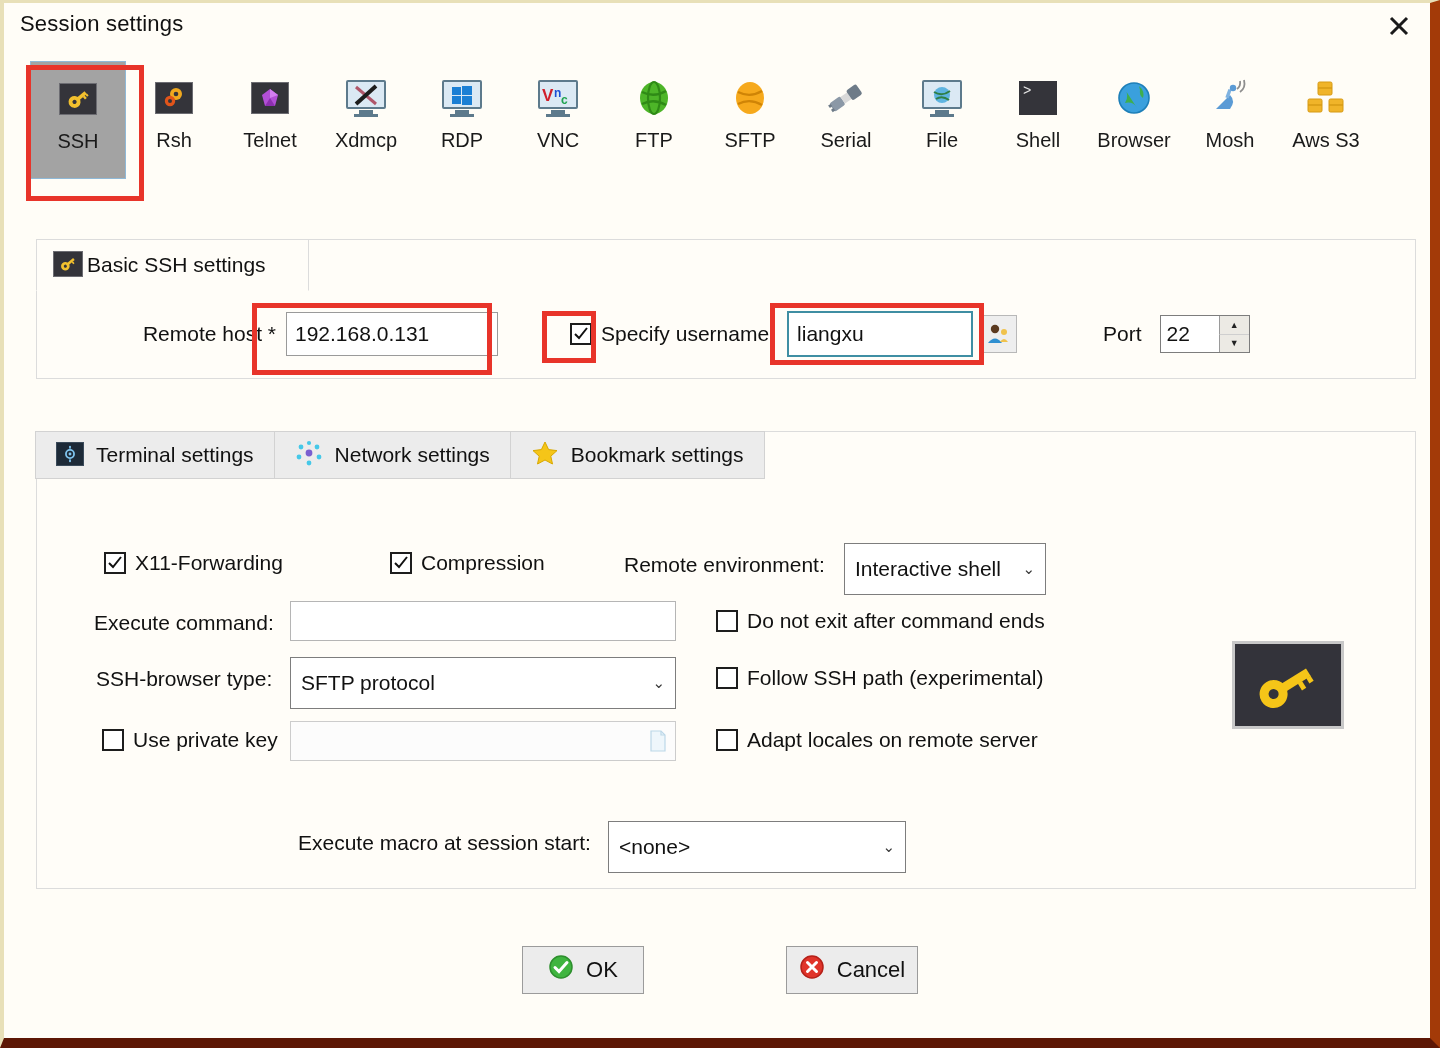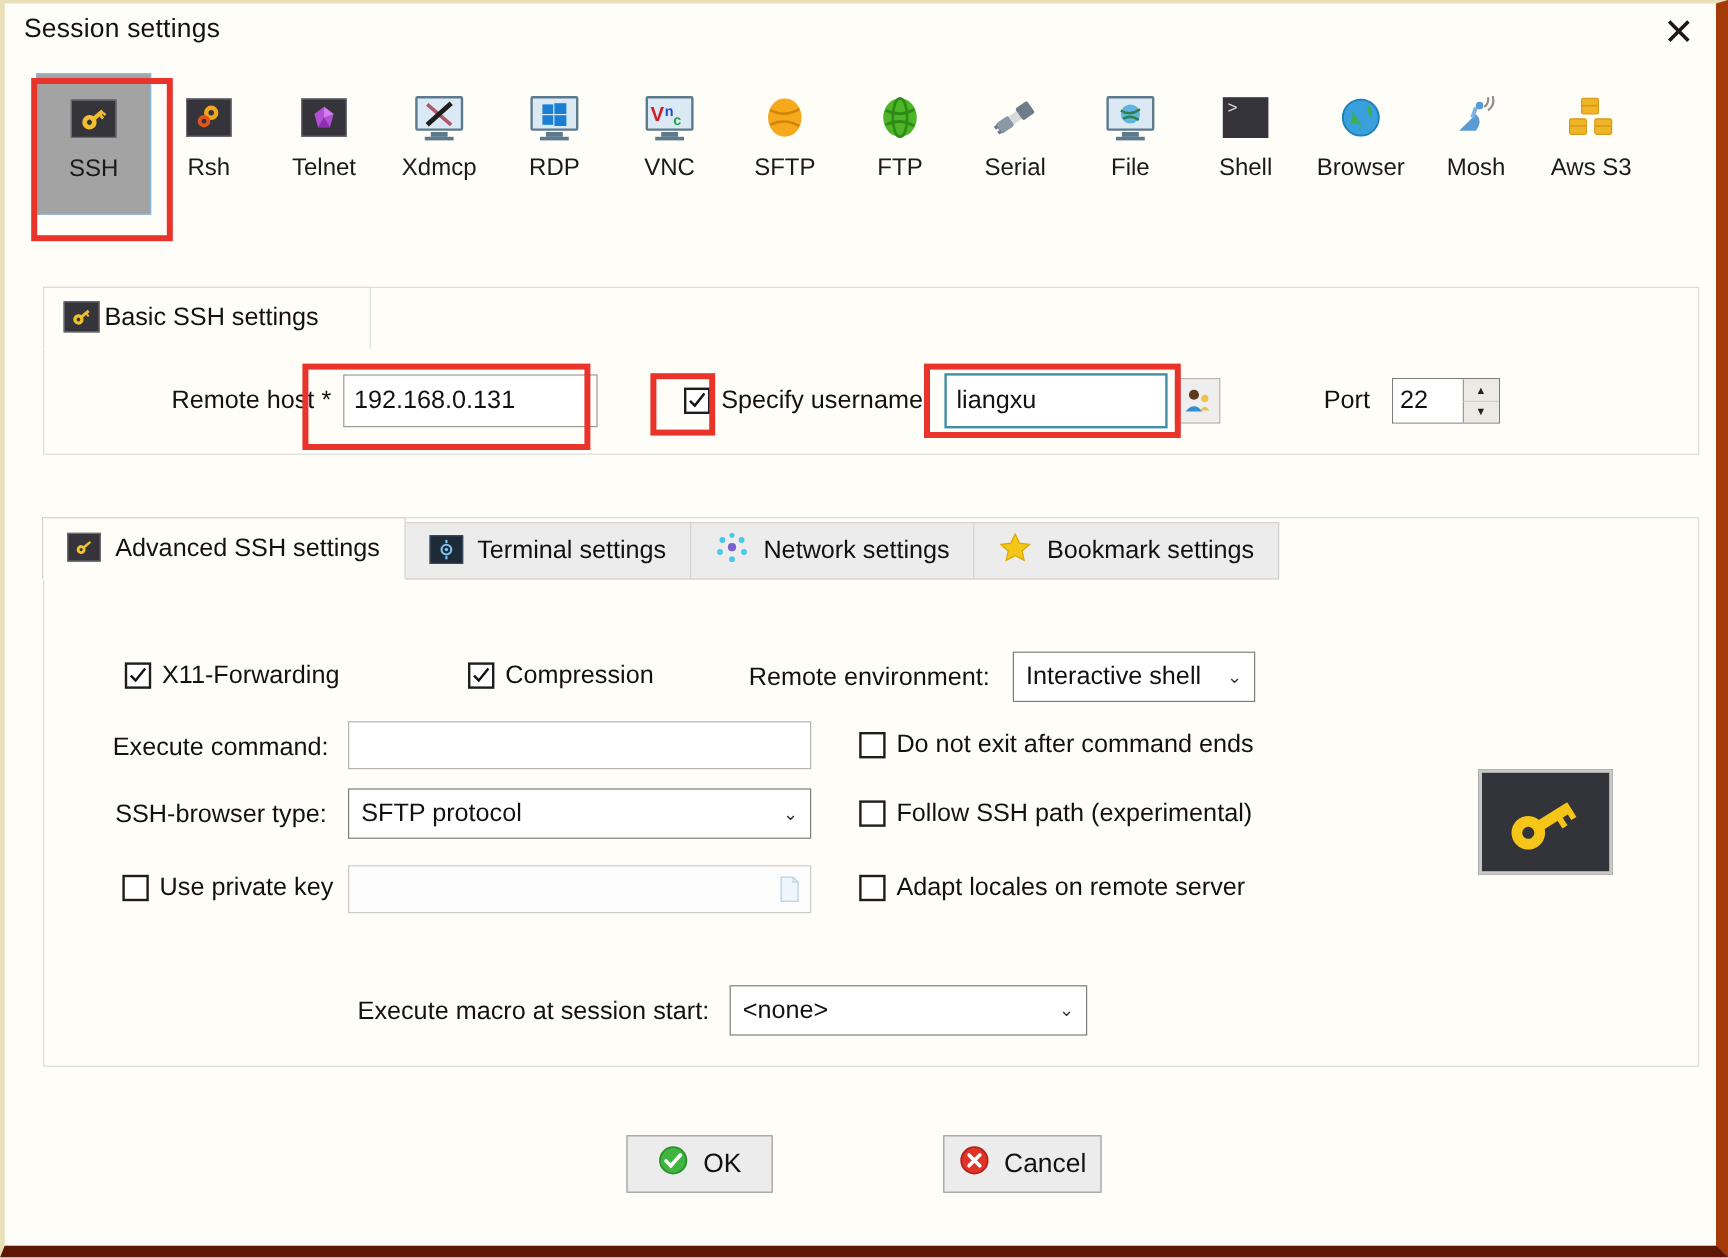--- a/index.html
+++ b/index.html
@@ -195,21 +195,21 @@
     height:52px;
     border-bottom:1px solid #fffdf8;
     z-index:3;
   }
 
   
   .pane { position:absolute; left:32px; top:480px; width:1380px; height:406px; }
   .ctl-abs { position:absolute; }
   .sel {
     border:1px solid #7d7d7d; background:#fff;
-    height:42px; display:flex; align-items:center;
+    height:52px; display:flex; align-items:center;
     justify-content:space-between; padding:0 10px 0 10px;
     font-size:21px; color:#111; cursor:pointer;
   }
   .sel .chev { font-size:15px; color:#333; margin-left:14px; }
   .flat-input {
     border:1px solid #b5b5b5; background:#fff;
     height:40px; width:100%;
     font-size:21px; font-family:"Liberation Sans", sans-serif;
     padding:0 8px; outline:none; color:#111;
   }
@@ -345,38 +345,38 @@
           <div class="stand"></div>
               <div class="base"></div>
         </div>
       </div>
       <div class="plabel">VNC</div>
     </div>
 
     <div class="proto">
       <div class="glyph">
         <svg width="38" height="38" viewBox="0 0 38 38">
-          <ellipse cx="19" cy="19" rx="14" ry="16" fill="#f6a91c"></ellipse>
-          <path d="M7 13 Q19 19 31 12" stroke="#cf8406" stroke-width="2.2" fill="none"></path>
-          <path d="M7 25 Q19 19 31 26" stroke="#cf8406" stroke-width="2.2" fill="none"></path>
-        </svg>
-      </div>
-      <div class="plabel">SFTP</div>
-    </div>
-
-    <div class="proto">
-      <div class="glyph">
-        <svg width="38" height="38" viewBox="0 0 38 38">
           <ellipse cx="19" cy="19" rx="14" ry="16" fill="#4db528"></ellipse>
           <path d="M7 13 Q19 19 31 12" stroke="#2f8a16" stroke-width="2.4" fill="none"></path>
           <path d="M7 25 Q19 19 31 26" stroke="#2f8a16" stroke-width="2.4" fill="none"></path>
           <ellipse cx="19" cy="19" rx="6" ry="16" fill="none" stroke="#2f8a16" stroke-width="2.2"></ellipse>
         </svg>
       </div>
       <div class="plabel">FTP</div>
+    </div>
+
+    <div class="proto">
+      <div class="glyph">
+        <svg width="38" height="38" viewBox="0 0 38 38">
+          <ellipse cx="19" cy="19" rx="14" ry="16" fill="#f6a91c"></ellipse>
+          <path d="M7 13 Q19 19 31 12" stroke="#cf8406" stroke-width="2.2" fill="none"></path>
+          <path d="M7 25 Q19 19 31 26" stroke="#cf8406" stroke-width="2.2" fill="none"></path>
+        </svg>
+      </div>
+      <div class="plabel">SFTP</div>
     </div>
 
     <div class="proto">
       <div class="glyph">
         <svg width="40" height="34" viewBox="0 0 40 34">
           <g transform="rotate(-35 20 17)">
             <rect x="3" y="12" width="13" height="10" rx="2" fill="#8b98a6"></rect>
             <rect x="16" y="13" width="8" height="8" fill="#d9d9d9"></rect>
             <rect x="24" y="11" width="12" height="12" rx="2" fill="#6e7b88"></rect>
             <rect x="1" y="13" width="3" height="3" fill="#6e7b88"></rect>
@@ -499,34 +499,20 @@
       <div class="arrows">
         <div>▲</div>
         <div>▼</div>
       </div>
     </div>
   </div>
 
   <div class="groupbox" id="adv-box"></div>
 
   <div class="tabs">
-    <div class="tab active">
-      <span>
-        <span style="display:inline-flex;width:28px;height:24px;background:#34343a;border:1px solid #6c6c72;align-items:center;justify-content:center;">
-          <svg width="18" height="18" viewBox="0 0 26 26">
-                <g transform="rotate(-40 13 13)">
-            <circle cx="8.5" cy="13" r="5.4" fill="#f2c02e"></circle>
-                  <circle cx="8.5" cy="13" r="1.9" fill="#34343a"></circle>
-            <rect x="12" y="11.5" width="11" height="3" fill="#f2c02e"></rect>
-          </g>
-              </svg>
-        </span>
-      </span>
-      <span>Advanced SSH settings</span>
-    </div>
     <div class="tab">
       <span>
         <span style="display:inline-flex;width:28px;height:24px;background:#1d2a38;border:1px solid #3a4a5a;align-items:center;justify-content:center;">
           <svg width="18" height="18" viewBox="0 0 20 20">
             <circle cx="10" cy="10" r="4.5" fill="none" stroke="#7fc4ef" stroke-width="2"></circle>
             <circle cx="10" cy="10" r="1.6" fill="#7fc4ef"></circle>
             <rect x="9" y="1" width="2" height="3" fill="#7fc4ef"></rect>
             <rect x="9" y="16" width="2" height="3" fill="#7fc4ef"></rect>
           </svg>
         </span>

